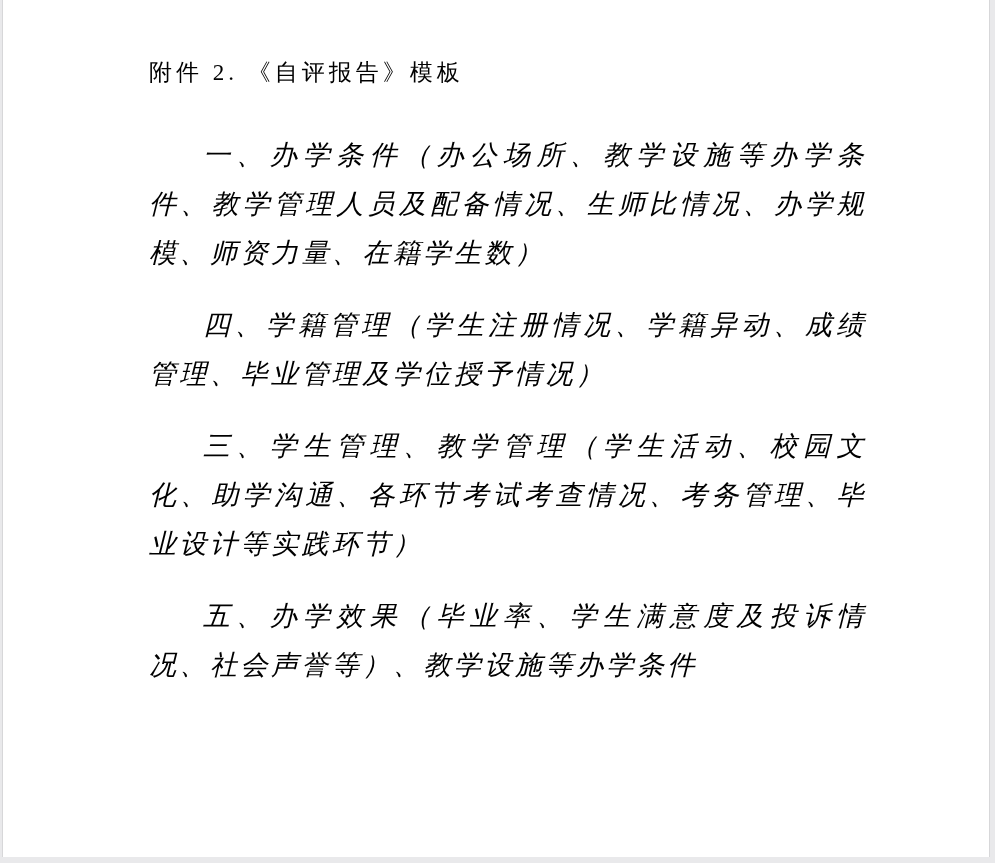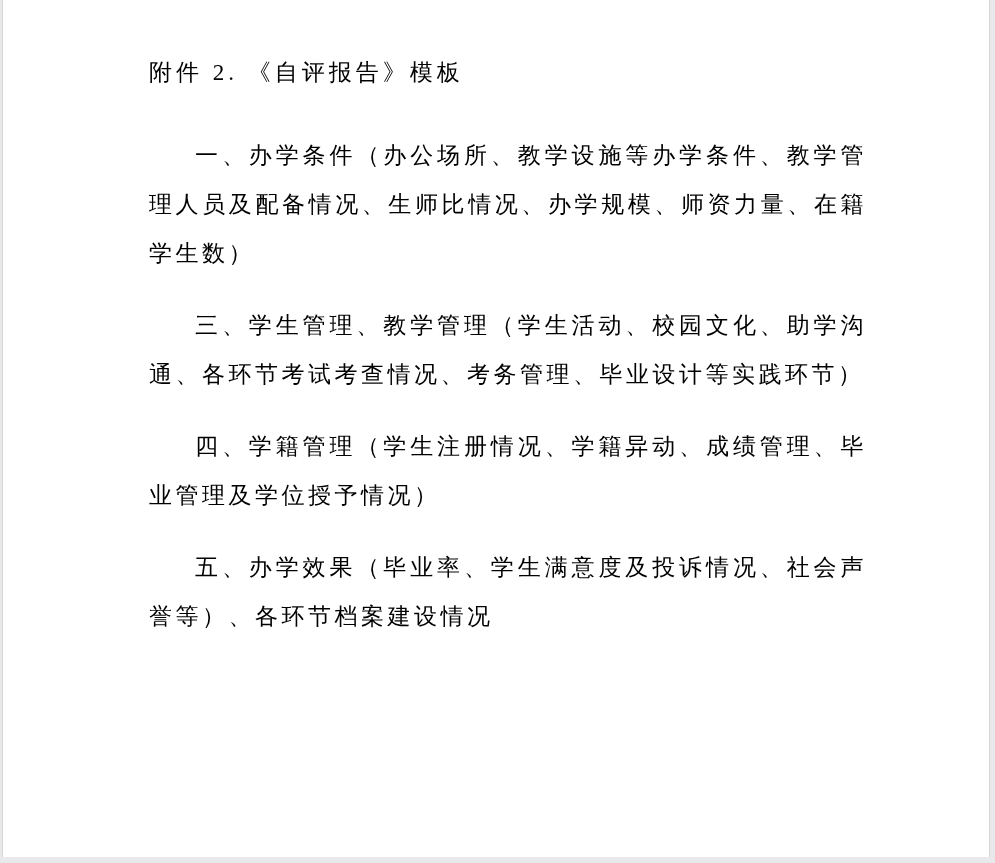--- a/index.html
+++ b/index.html
@@ -35,39 +35,40 @@
   }
   .doc-title {
     font-size: 23px;
     line-height: 30px;
     letter-spacing: 4px;
     font-weight: normal;
     margin: 0 0 43px 0;
     white-space: nowrap;
   }
   .para {
-    font-size: 23px;
+    font-size: 27px;
     line-height: 49px;
     letter-spacing: 3.5px;
     margin: 0 0 23px 0;
     text-indent: 2em;
     text-align: justify;
     text-justify: inter-character;
     line-break: strict;
+    font-style: italic;
   }
   .para:last-child {
     margin-bottom: 0;
   }
 </style>
 </head>
 <body>
 
 <div class="viewport">
   <div class="page">
     <div class="content">
       <h1 class="doc-title">附件 2. 《自评报告》模板</h1>
       <p class="para">一、办学条件（办公场所、教学设施等办学条件、教学管理人员及配备情况、生师比情况、办学规模、师资力量、在籍学生数）</p>
+      <p class="para">四、学籍管理（学生注册情况、学籍异动、成绩管理、毕业管理及学位授予情况）</p>
       <p class="para">三、学生管理、教学管理（学生活动、校园文化、助学沟通、各环节考试考查情况、考务管理、毕业设计等实践环节）</p>
-      <p class="para">四、学籍管理（学生注册情况、学籍异动、成绩管理、毕业管理及学位授予情况）</p>
-      <p class="para">五、办学效果（毕业率、学生满意度及投诉情况、社会声誉等）、各环节档案建设情况</p>
+      <p class="para">五、办学效果（毕业率、学生满意度及投诉情况、社会声誉等）、教学设施等办学条件</p>
     </div>
   </div>
 </div>
 
 </body></html>

